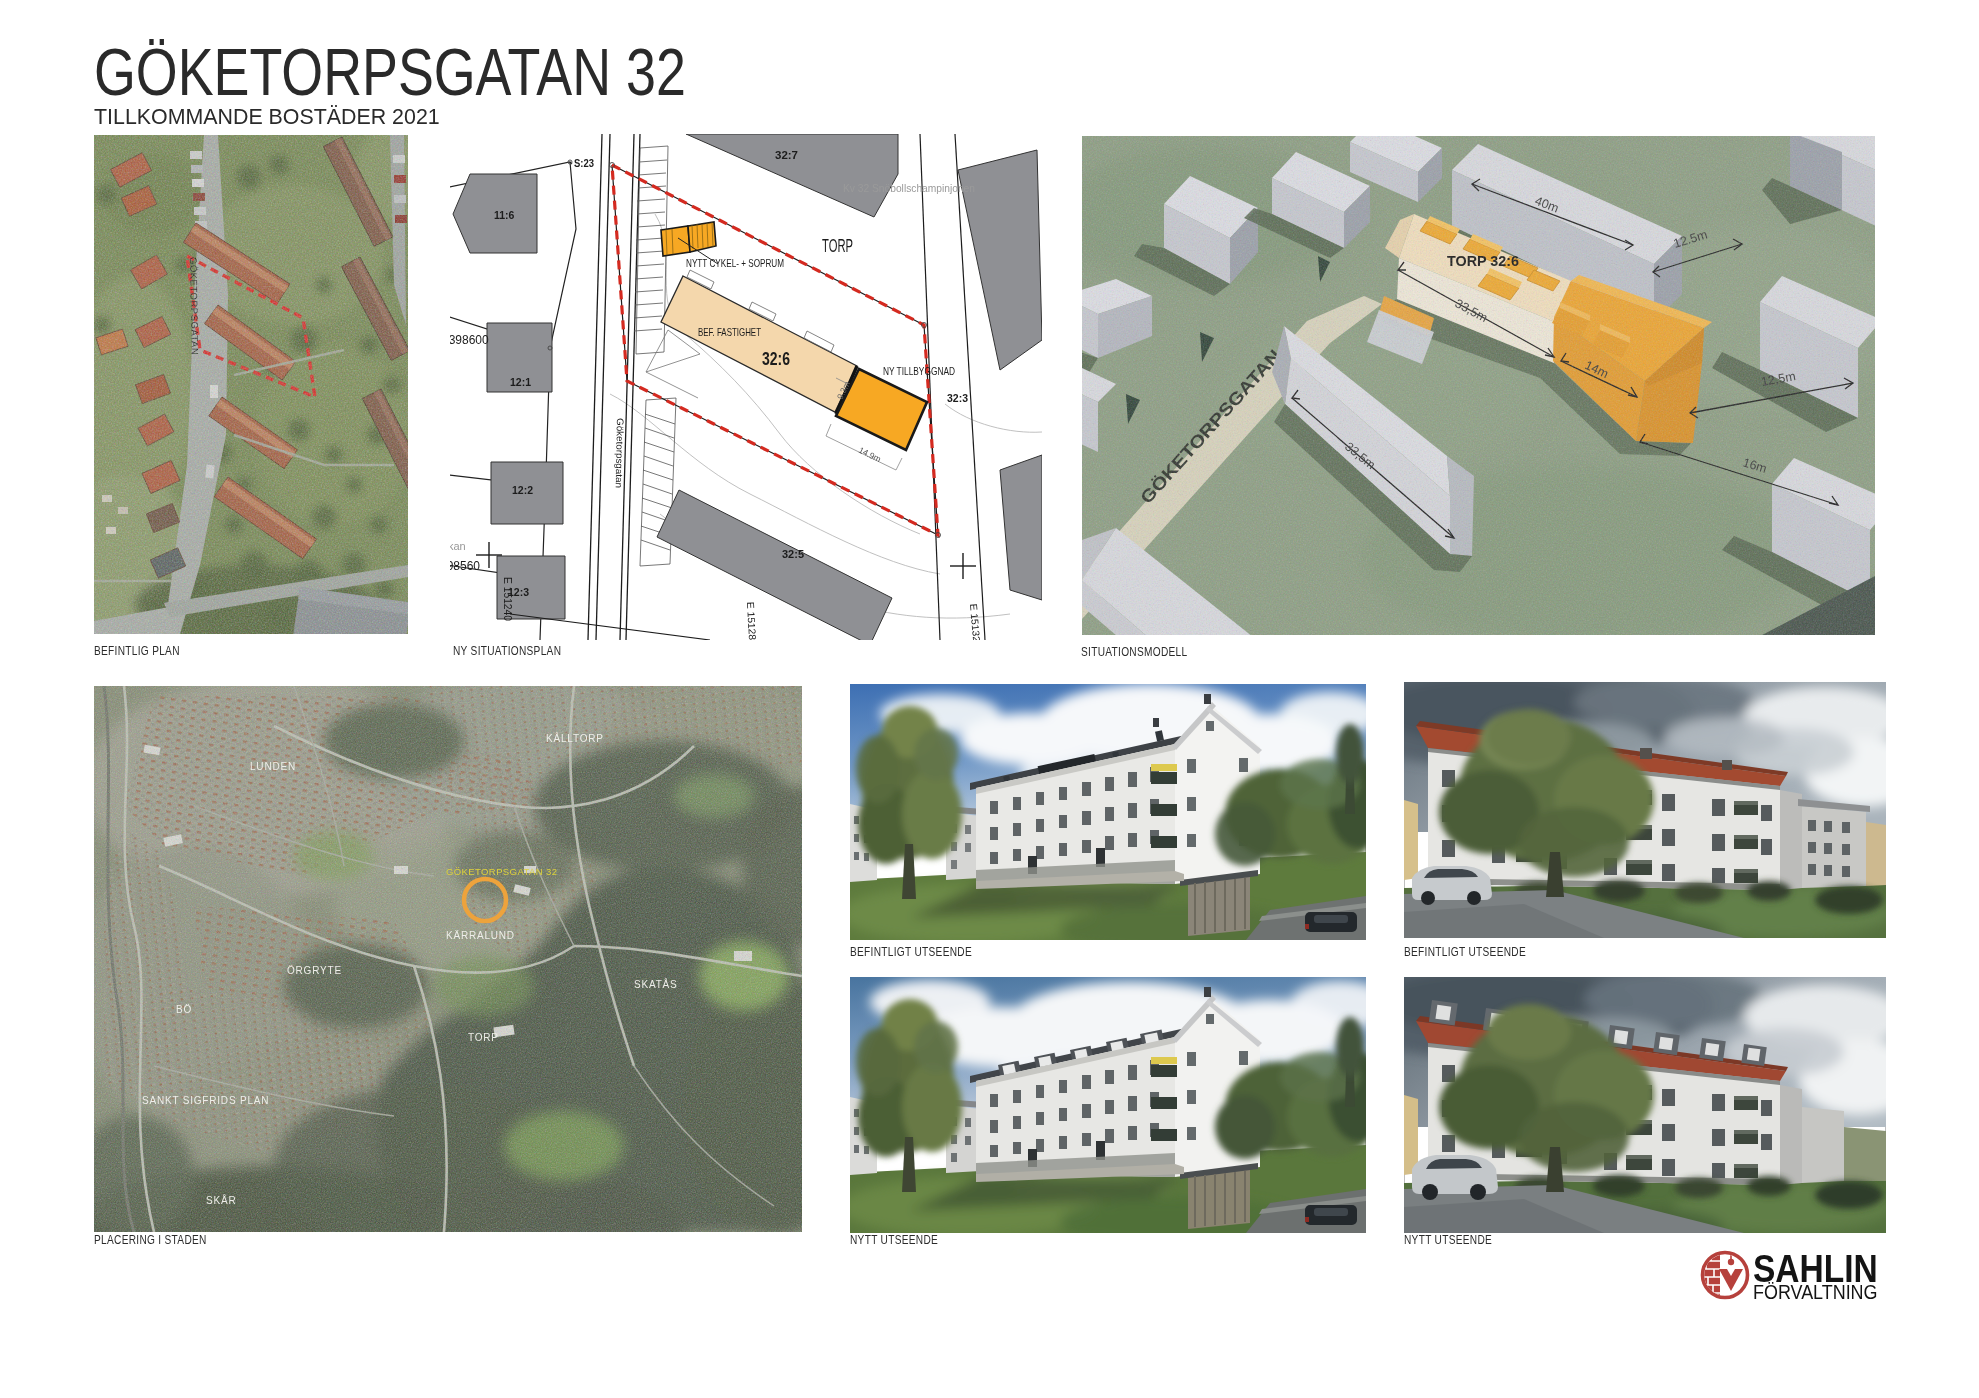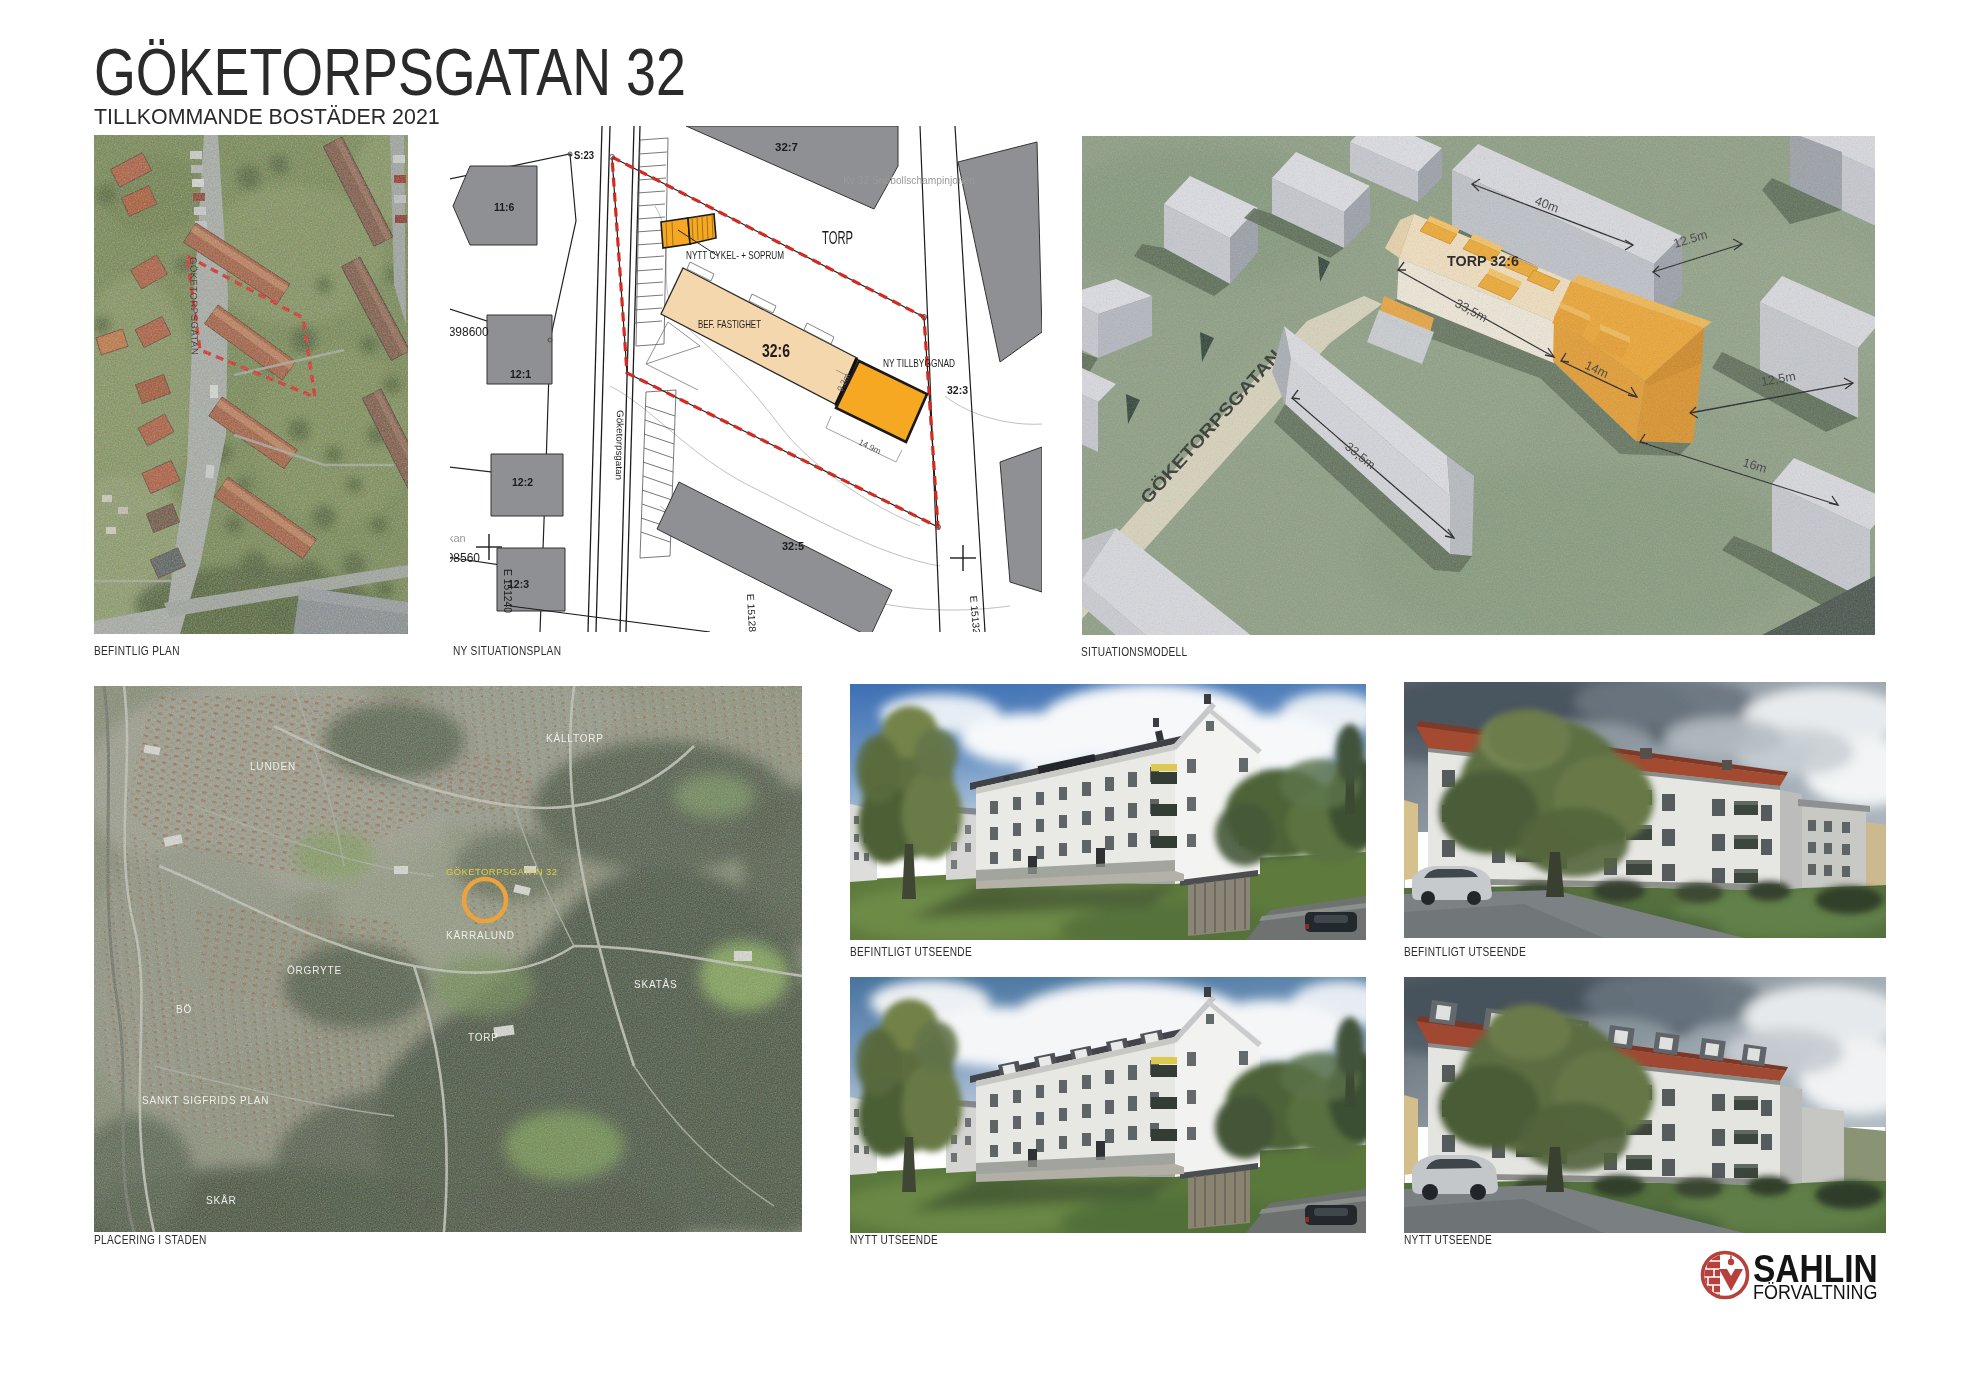--- a/index.html
+++ b/index.html
@@ -168,21 +168,21 @@
  <text transform="translate(96,122) rotate(89)" font-family="Liberation Sans, sans-serif" font-size="9.5" fill="#161616" letter-spacing="0.5">GÖKETORPSGATAN</text>
 
  <rect x="0" y="0" width="314" height="499" fill="#46532e" opacity="0.07"></rect>
 
  <rect x="0" y="0" width="314" height="499" filter="url(#a1n)" opacity="0.5"></rect>
 </svg>
 </div>
 
 <div class="abs cap" style="left:94px;top:644px;">BEFINTLIG PLAN</div>
 
-<div class="abs" id="p2" style="left:450px;top:126px;width:592px;height:506px;overflow:hidden;">
+<div class="abs" id="p2" style="left:450px;top:134px;width:592px;height:506px;overflow:hidden;">
 <svg width="592" height="506" viewBox="0 0 592 506" style="position:absolute;left:0;top:0;">
  <g fill="none" stroke="#1c1c1c" stroke-width="1">
 
   <g stroke="#222" stroke-width="1.2">
    <path d="M-10,55 L120,28 L122,30"></path>
    <path d="M120,28 L126,95 L100,214 L96,340 L90,506" fill="none"></path>
    <path d="M-10,180 L96,214"></path>
    <path d="M-10,340 L93,352"></path>
    <path d="M-10,430 L91,445"></path>
   </g>

